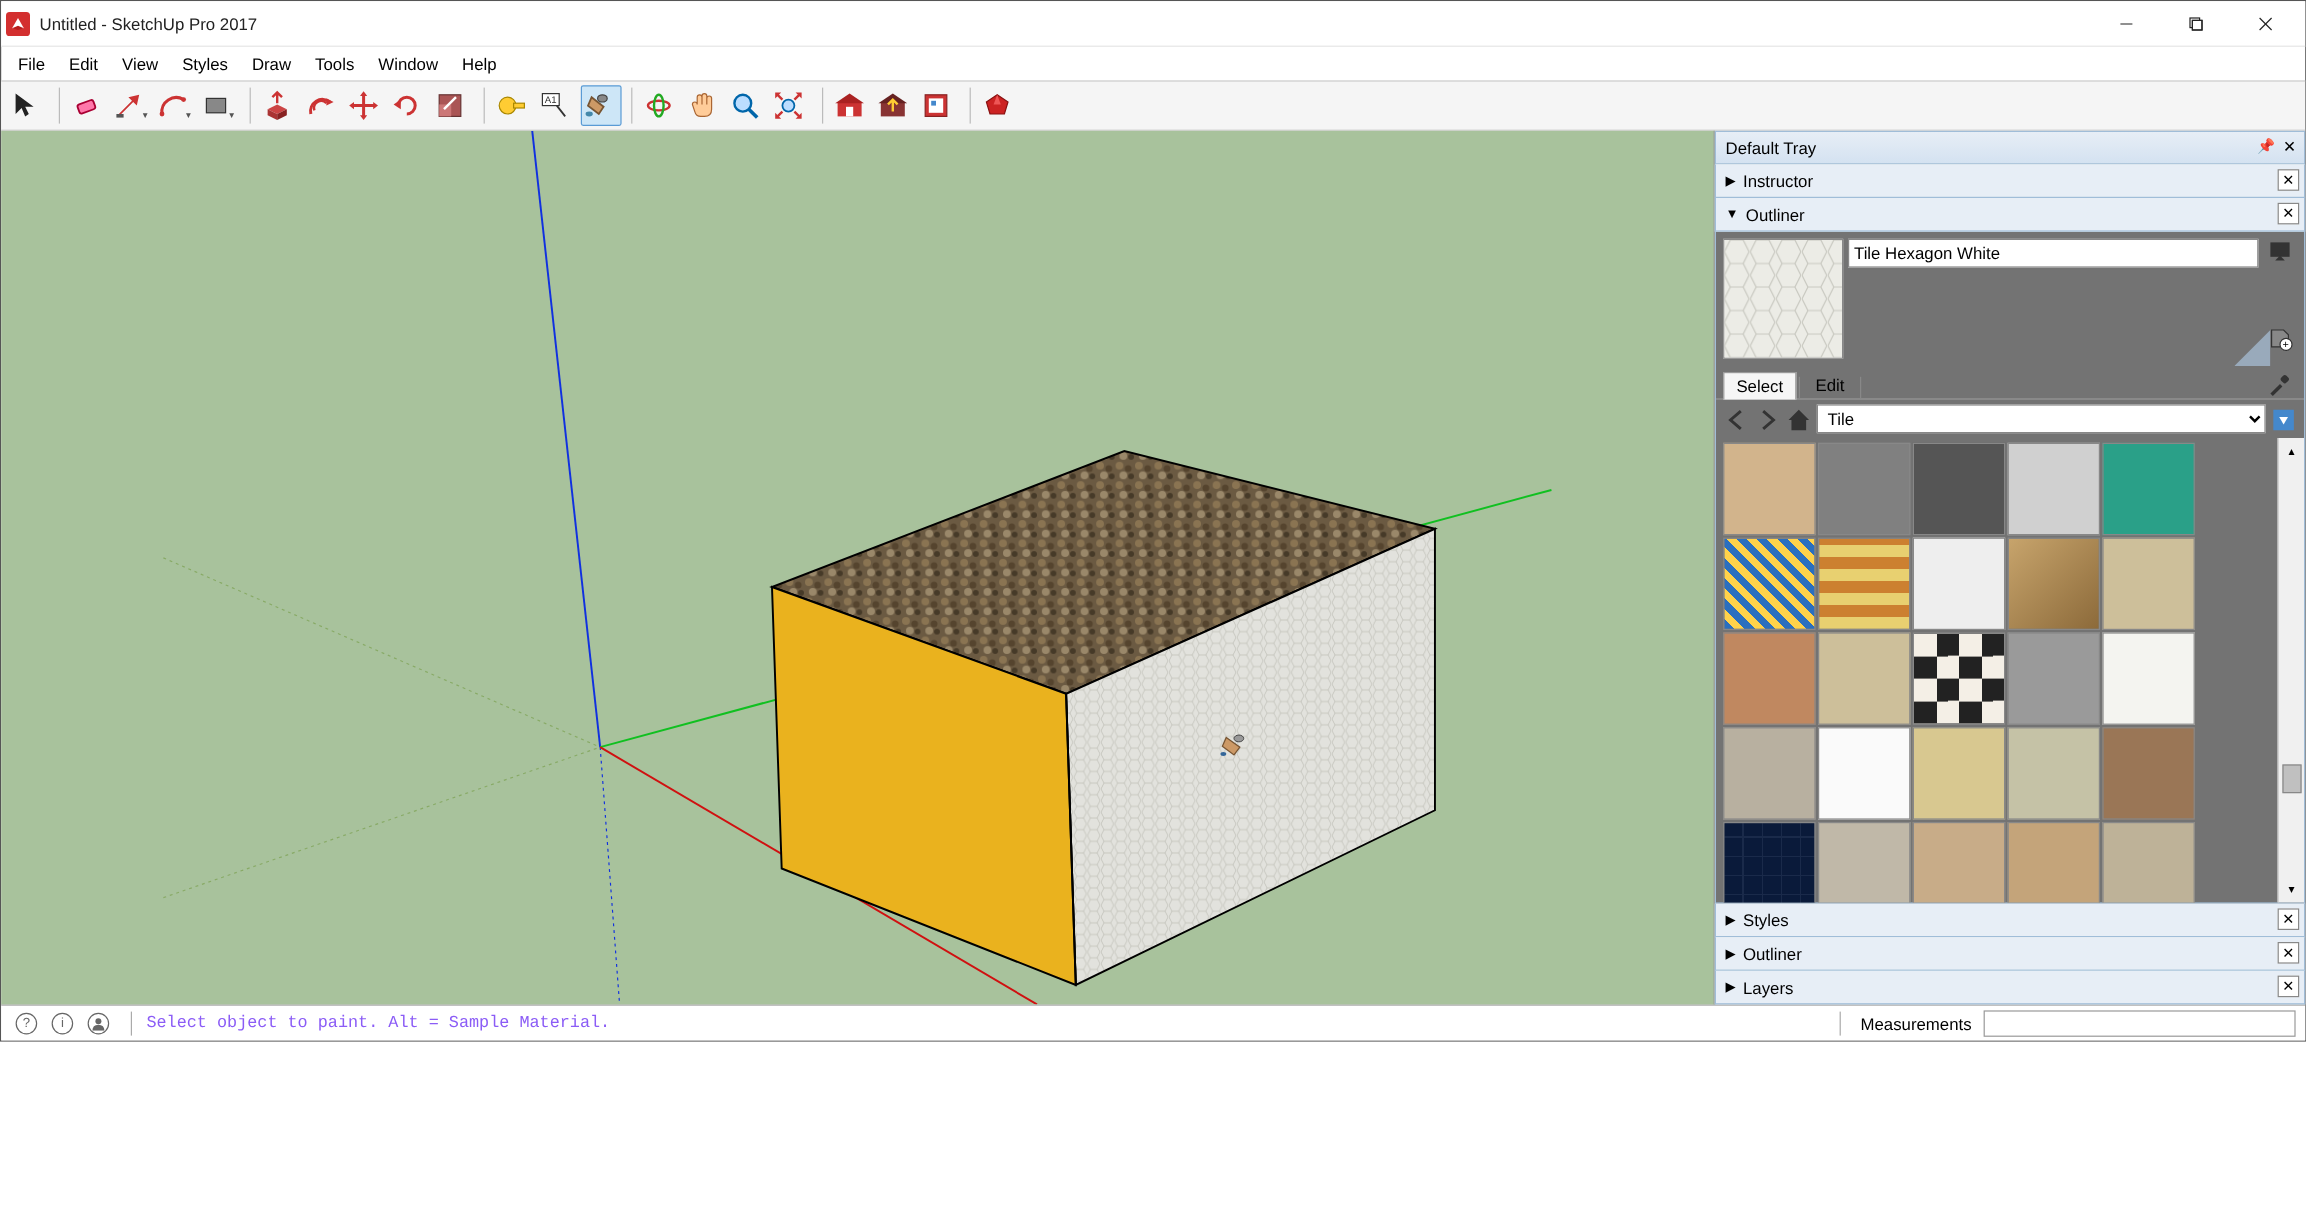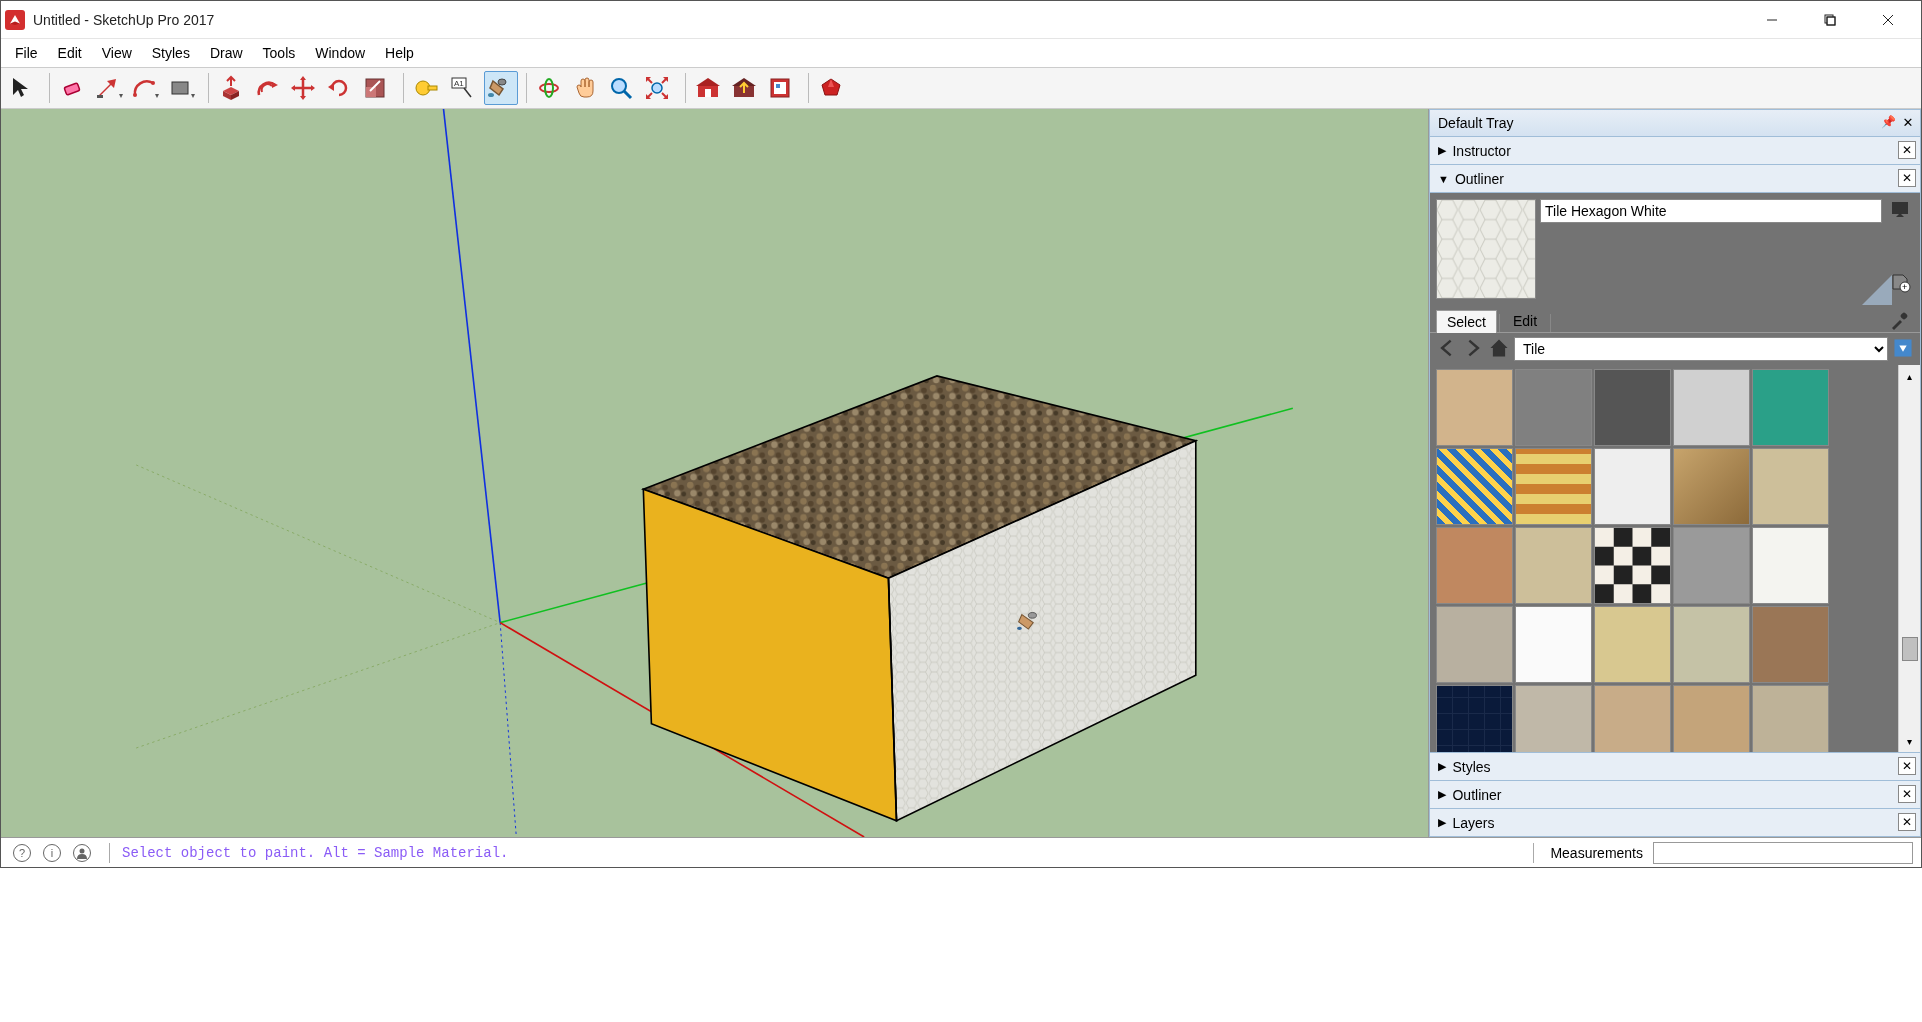--- a/index.html
+++ b/index.html
@@ -56,21 +56,21 @@
 .mat-name-input { width:100%; height:24px; border:1px solid #888; padding:0 4px; font-size:14px; background:#fff; }
 .mat-side-icons { width:28px; display:flex; flex-direction:column; align-items:center; gap:50px; }
 .mat-side-icons div { width:22px; height:22px; cursor:default; }
 
 .mat-tabs { display:flex; align-items:flex-end; padding:0 6px; height:28px; border-bottom:1px solid #999; position:relative; }
 .mat-tabs .tab { padding:3px 10px; font-size:14px; border:1px solid transparent; border-bottom:none; cursor:default; }
 .mat-tabs .tab.active { background:#f6f6f6; border-color:#999; position:relative; top:1px; }
 .mat-tabs .sep { width:1px; height:18px; background:#888; margin:0 2px; }
 .mat-tabs .eyedropper { margin-left:auto; margin-right:4px; width:22px; height:22px; cursor:default; }
 
-.mat-nav { display:flex; align-items:flex-start; padding:4px 6px; gap:4px; }
+.mat-nav { display:flex; align-items:flex-end; padding:4px 6px; gap:4px; }
 .mat-nav select { flex:1; height:24px; border:1px solid #888; font-size:14px; padding:0 4px; background:#fff; }
 .nav-btn { width:22px; height:22px; display:flex; align-items:center; justify-content:center; cursor:default; }
 
 .mat-grid-wrap { flex:1; display:flex; min-height:0; }
 .mat-grid { flex:1; display:grid; grid-template-columns:repeat(5, 77px); grid-auto-rows:77px; gap:2px; padding:4px 6px; align-content:start; overflow:hidden; }
 .mat-swatch { border:1px solid #888; cursor:default; }
 .mat-scroll { width:22px; background:#f0f0f0; border-left:1px solid #ccc; display:flex; flex-direction:column; align-items:center; justify-content:space-between; padding:2px 0; }
 .mat-scroll .sbtn { width:18px; height:18px; display:flex; align-items:center; justify-content:center; font-size:10px; cursor:default; }
 .mat-scroll .thumb { width:16px; height:24px; background:#c0c0c0; border:1px solid #888; margin-top:180px;}
 

